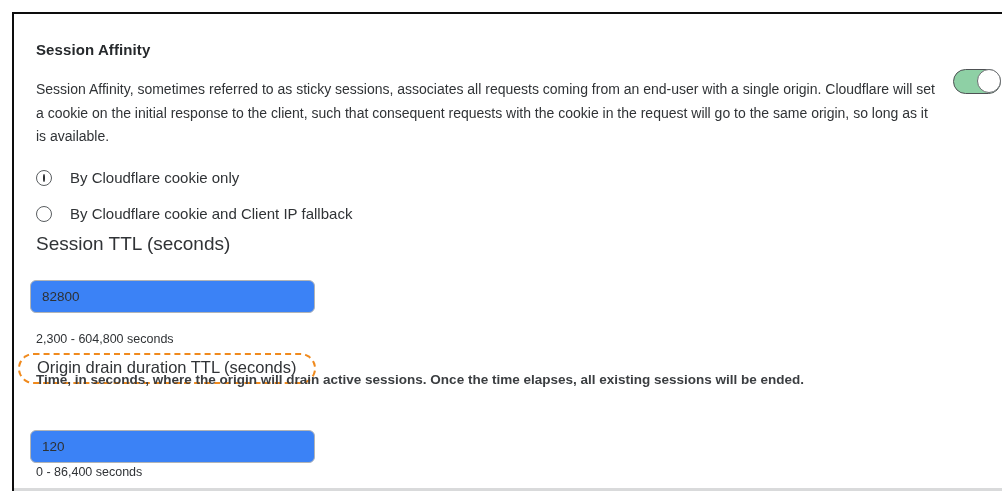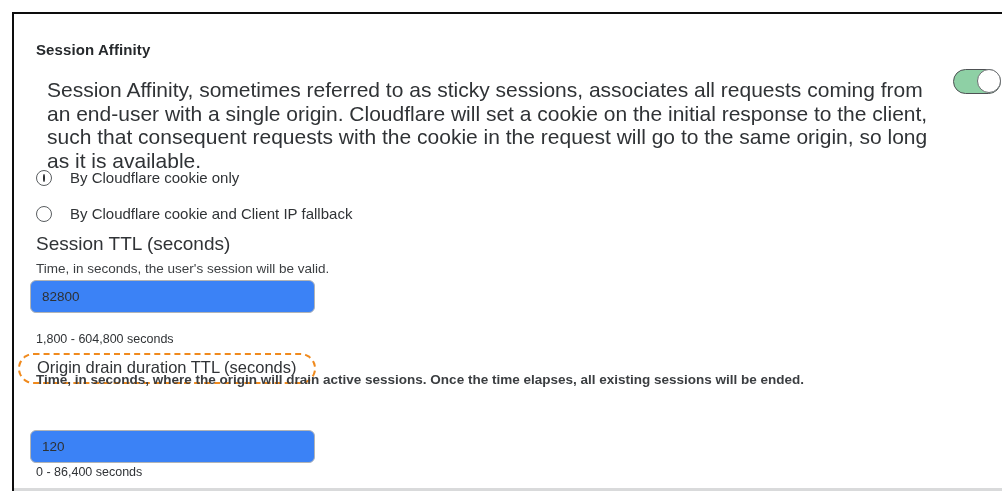--- a/index.html
+++ b/index.html
@@ -21,24 +21,23 @@
     left: 16px; top: 21px;
     font-size: 15px;
     font-weight: 700;
     color: #26292c;
     letter-spacing: .1px;
   }
   .panel-desc {
     position: absolute;
     left: 16px; top: 58px;
     width: 912px;
-    font-size: 21px;
+    font-size: 14px;
     line-height: 23.5px;
     color: #303336;
-    margin-left: 11px;
   }
   
   .toggle {
     position: absolute;
     right: 11px; top: 55px;
     width: 48px; height: 25px;
     border-radius: 13px;
     border: 1.5px solid #4e5154;
     background: #8ed0a5;
     cursor: pointer;
@@ -159,25 +158,24 @@
     <span class="radio-label">By Cloudflare cookie only</span>
   </div>
 
   <div class="radio-row second">
     <span class="radio-circle"></span>
     <span class="radio-label">By Cloudflare cookie and Client IP fallback</span>
   </div>
 
   <div class="field-label session">Session TTL (seconds)</div>
 
-  <div class="field-desc session">Time, in seconds, the user's session will be valid.</div>
 
   <input class="ttl-input session" type="text" value="82800" style="">
 
-  <div class="range-hint session">1,800 - 604,800 seconds</div>
+  <div class="range-hint session">2,300 - 604,800 seconds</div>
 
   <div class="drain-label-wrap">
     <span class="field-label-inline">Origin drain duration TTL (seconds)</span>
   </div>
 
   <div class="field-desc drain">Time, in seconds, where the origin will drain active sessions. Once the time elapses, all existing sessions will be ended.</div>
 
   <input class="ttl-input drain" type="text" value="120" style="">
 
   <div class="range-hint drain">0 - 86,400 seconds</div>

